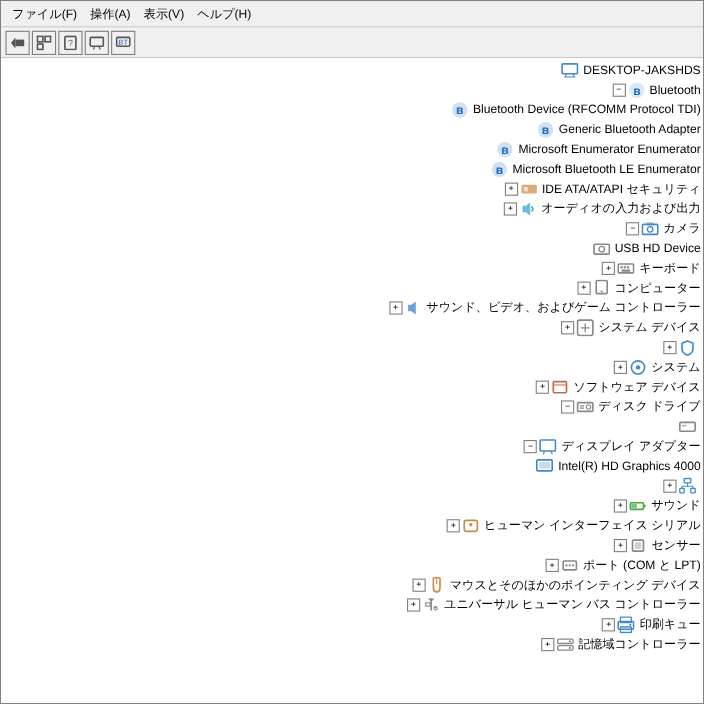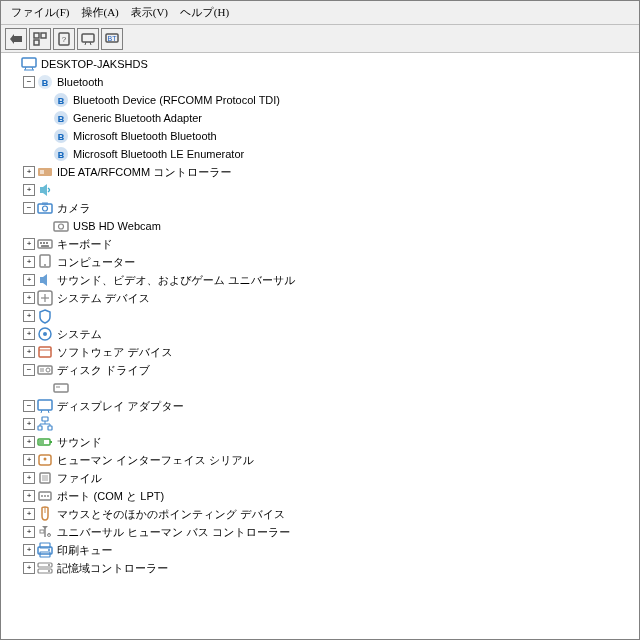--- a/index.html
+++ b/index.html
@@ -24,21 +24,20 @@
       border-bottom: 1px solid #c0c0c0;
       padding: 2px 4px;
       display: flex;
       gap: 0;
       font-size: 11px;
     }
     .menubar-item {
       padding: 2px 6px;
       cursor: default;
       color: #000;
-      font-family: Liberation Serif, serif;
     }
     .toolbar {
       background: #f0f0f0;
       border-bottom: 1px solid #c0c0c0;
       padding: 2px 4px;
       display: flex;
       align-items: center;
       gap: 2px;
       height: 28px;
     }
@@ -60,20 +59,21 @@
       overflow-x: auto;
       padding: 2px;
     }
     .tree-item {
       display: flex;
       align-items: center;
       padding: 1px 0;
       cursor: default;
       white-space: nowrap;
       line-height: 16px;
+      justify-content: flex-end;
     }
     .indent-0 { padding-left: 4px; }
     .indent-1 { padding-left: 20px; }
     .indent-2 { padding-left: 36px; }
     .expand-icon {
       display: inline-flex;
       align-items: center;
       justify-content: center;
       width: 12px;
       height: 12px;
@@ -199,21 +199,21 @@
     </div>
 
     <div class="tree-item indent-2">
       <span class="no-expand"></span>
       <span class="item-icon">
         <svg width="16" height="16" viewBox="0 0 16 16">
           <circle cx="8" cy="8" r="7" fill="#1a6bbf" opacity="0.2"></circle>
           <text x="8" y="12" text-anchor="middle" font-size="11" fill="#1a6bbf" font-weight="bold">ʙ</text>
         </svg>
       </span>
-      <span class="item-label">Microsoft Bluetooth Bluetooth</span>
+      <span class="item-label">Microsoft Enumerator Enumerator</span>
     </div>
 
     <div class="tree-item indent-2">
       <span class="no-expand"></span>
       <span class="item-icon">
         <svg width="16" height="16" viewBox="0 0 16 16">
           <circle cx="8" cy="8" r="7" fill="#1a6bbf" opacity="0.2"></circle>
           <text x="8" y="12" text-anchor="middle" font-size="11" fill="#1a6bbf" font-weight="bold">ʙ</text>
         </svg>
       </span>
@@ -221,31 +221,32 @@
     </div>
 
     <div class="tree-item indent-1">
       <span class="expand-icon">+</span>
       <span class="item-icon">
         <svg width="16" height="16" viewBox="0 0 16 16">
           <rect x="1" y="4" width="14" height="8" rx="1" fill="#cc8844" opacity="0.7"></rect>
           <rect x="3" y="6" width="4" height="4" fill="#fff" opacity="0.6"></rect>
         </svg>
       </span>
-      <span class="item-label">IDE ATA/RFCOMM コントローラー</span>
+      <span class="item-label">IDE ATA/ATAPI セキュリティ</span>
     </div>
 
     <div class="tree-item indent-1">
       <span class="expand-icon">+</span>
       <span class="item-icon">
         <svg width="16" height="16" viewBox="0 0 16 16">
           <polygon points="3,5 3,11 6,11 10,14 10,2 6,5" fill="#44aacc" opacity="0.8"></polygon>
           <path d="M11,6 Q14,8 11,10" stroke="#44aacc" fill="none" stroke-width="1.5"></path>
         </svg>
       </span>
+      <span class="item-label">オーディオの入力および出力</span>
     </div>
 
     <div class="tree-item indent-1">
       <span class="expand-icon">−</span>
       <span class="item-icon">
         <svg width="16" height="16" viewBox="0 0 16 16">
           <rect x="1" y="4" width="14" height="9" rx="1" fill="none" stroke="#4488cc" stroke-width="1.5"></rect>
           <circle cx="8" cy="8.5" r="2.5" fill="none" stroke="#4488cc" stroke-width="1.2"></circle>
           <rect x="5" y="2" width="6" height="3" rx="0.5" fill="#4488cc" opacity="0.5"></rect>
         </svg>
@@ -254,21 +255,21 @@
     </div>
 
     <div class="tree-item indent-2">
       <span class="no-expand"></span>
       <span class="item-icon">
         <svg width="16" height="16" viewBox="0 0 16 16">
           <rect x="1" y="4" width="14" height="9" rx="1" fill="none" stroke="#888" stroke-width="1.5"></rect>
           <circle cx="8" cy="8.5" r="2.5" fill="none" stroke="#888" stroke-width="1.2"></circle>
         </svg>
       </span>
-      <span class="item-label">USB HD Webcam</span>
+      <span class="item-label">USB HD Device</span>
     </div>
 
     <div class="tree-item indent-1">
       <span class="expand-icon">+</span>
       <span class="item-icon">
         <svg width="16" height="16" viewBox="0 0 16 16">
           <rect x="1" y="4" width="14" height="8" rx="1" fill="none" stroke="#888" stroke-width="1.5"></rect>
           <rect x="3" y="6" width="2" height="2" fill="#888"></rect>
           <rect x="6" y="6" width="2" height="2" fill="#888"></rect>
           <rect x="9" y="6" width="2" height="2" fill="#888"></rect>
@@ -289,21 +290,21 @@
       <span class="item-label">コンピューター</span>
     </div>
 
     <div class="tree-item indent-1">
       <span class="expand-icon">+</span>
       <span class="item-icon">
         <svg width="16" height="16" viewBox="0 0 16 16">
           <polygon points="3,5 3,11 6,11 10,14 10,2 6,5" fill="#4488cc" opacity="0.8"></polygon>
         </svg>
       </span>
-      <span class="item-label">サウンド、ビデオ、およびゲーム ユニバーサル</span>
+      <span class="item-label">サウンド、ビデオ、およびゲーム コントローラー</span>
     </div>
 
     <div class="tree-item indent-1">
       <span class="expand-icon">+</span>
       <span class="item-icon">
         <svg width="16" height="16" viewBox="0 0 16 16">
           <rect x="1" y="1" width="14" height="14" rx="2" fill="none" stroke="#888" stroke-width="1.5"></rect>
           <line x1="4" y1="8" x2="12" y2="8" stroke="#888" stroke-width="1.2"></line>
           <line x1="8" y1="4" x2="8" y2="12" stroke="#888" stroke-width="1.2"></line>
         </svg>
@@ -370,20 +371,30 @@
       <span class="item-icon">
         <svg width="16" height="16" viewBox="0 0 16 16">
           <rect x="1" y="2" width="14" height="10" rx="1" fill="none" stroke="#4488cc" stroke-width="1.5"></rect>
           <line x1="5" y1="12" x2="4" y2="15" stroke="#4488cc" stroke-width="1"></line>
           <line x1="11" y1="12" x2="12" y2="15" stroke="#4488cc" stroke-width="1"></line>
         </svg>
       </span>
       <span class="item-label">ディスプレイ アダプター</span>
     </div>
 
+    <div class="tree-item indent-2">
+      <span class="no-expand"></span>
+      <span class="item-icon">
+        <svg width="16" height="16" viewBox="0 0 16 16">
+          <rect x="1" y="2" width="14" height="10" rx="1" fill="none" stroke="#4488cc" stroke-width="1.5"></rect>
+          <rect x="3" y="4" width="10" height="6" rx="0.5" fill="#4488cc" opacity="0.3"></rect>
+        </svg>
+      </span>
+      <span class="item-label">Intel(R) HD Graphics 4000</span>
+    </div>
 
     <div class="tree-item indent-1">
       <span class="expand-icon">+</span>
       <span class="item-icon">
         <svg width="16" height="16" viewBox="0 0 16 16">
           <rect x="5" y="1" width="6" height="4" rx="0.5" fill="none" stroke="#4488cc" stroke-width="1.2"></rect>
           <rect x="1" y="10" width="4" height="4" rx="0.5" fill="none" stroke="#4488cc" stroke-width="1.2"></rect>
           <rect x="11" y="10" width="4" height="4" rx="0.5" fill="none" stroke="#4488cc" stroke-width="1.2"></rect>
           <line x1="8" y1="5" x2="8" y2="8" stroke="#4488cc" stroke-width="1"></line>
           <line x1="3" y1="8" x2="13" y2="8" stroke="#4488cc" stroke-width="1"></line>
@@ -417,21 +428,21 @@
     </div>
 
     <div class="tree-item indent-1">
       <span class="expand-icon">+</span>
       <span class="item-icon">
         <svg width="16" height="16" viewBox="0 0 16 16">
           <rect x="3" y="3" width="10" height="10" rx="1" fill="none" stroke="#888" stroke-width="1.5"></rect>
           <rect x="5" y="5" width="6" height="6" fill="#888" opacity="0.4"></rect>
         </svg>
       </span>
-      <span class="item-label">ファイル</span>
+      <span class="item-label">センサー</span>
     </div>
 
     <div class="tree-item indent-1">
       <span class="expand-icon">+</span>
       <span class="item-icon">
         <svg width="16" height="16" viewBox="0 0 16 16">
           <rect x="2" y="4" width="12" height="8" rx="1" fill="none" stroke="#888" stroke-width="1.5"></rect>
           <circle cx="5" cy="8" r="1" fill="#888"></circle>
           <circle cx="8" cy="8" r="1" fill="#888"></circle>
           <circle cx="11" cy="8" r="1" fill="#888"></circle>

